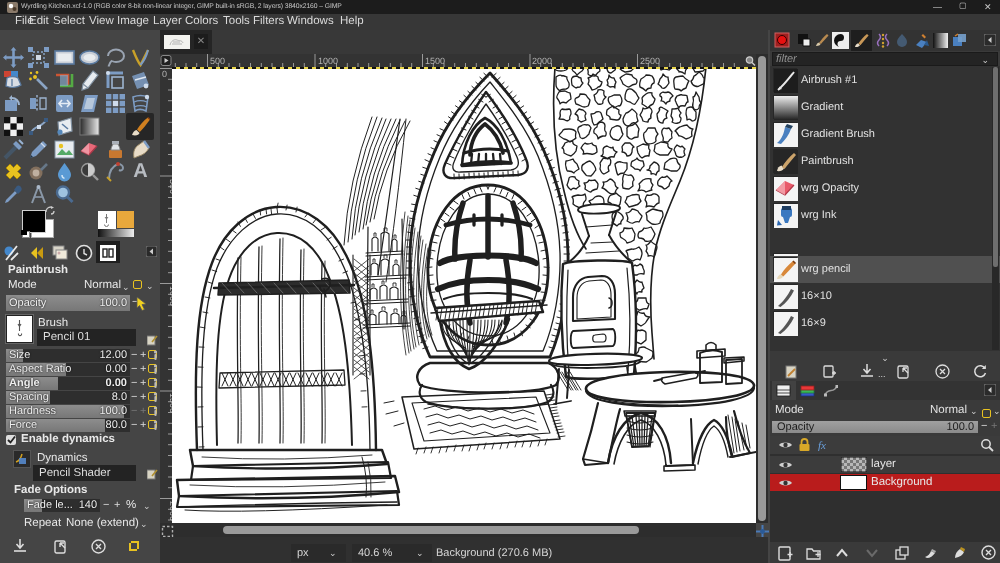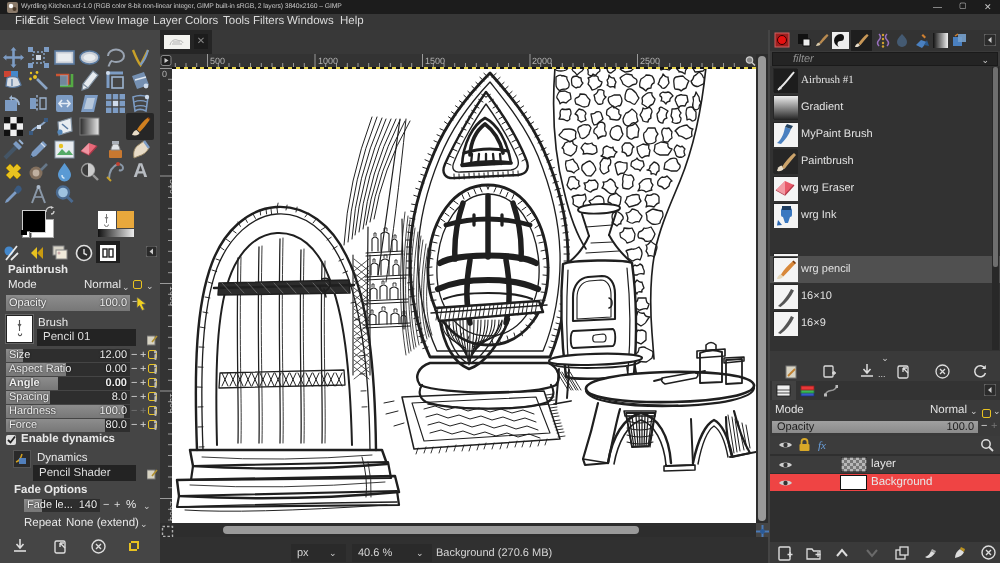--- a/index.html
+++ b/index.html
@@ -1350,24 +1350,24 @@
     <svg class="abs" style="left:181px;top:2px" width="17" height="17">
         <rect x="2" y="5" width="9" height="9" fill="#4a80c0"></rect>
         <rect x="7" y="2" width="8" height="8" fill="#76a0cc" opacity=".9"></rect>
         <path d="M4 4l3-2" stroke="#d08030" stroke-width="1.5"></path>
       </svg>
     <svg class="abs" style="left:214px;top:4px" width="12" height="12" viewBox="0 0 12 12">
         <rect x="0" y="0" width="12" height="12" rx="2" fill="#2a2a2a" stroke="#777"></rect>
         <path d="M7.5 3L4 6l3.5 3z" fill="#ccc"></path>
       </svg>
 
-    <div class="abs" style="left:2px;top:22px;width:226px;height:14px;background:#242424;border:1px solid #1a1a1a;color:#909090;font-style:italic;font-size:11px;line-height:13px;"><span style="margin-left:20px;font-style:italic;">filter</span><span class="chev" style="position:absolute;right:8px;top:1px;font-style:normal;">⌄</span></div>
+    <div class="abs" style="left:2px;top:22px;width:226px;height:14px;background:#242424;border:1px solid #1a1a1a;color:#909090;font-style:italic;font-size:11px;line-height:13px;"><span style="margin-left:3px;font-style:italic;">filter</span><span class="chev" style="position:absolute;right:8px;top:1px;font-style:normal;">⌄</span></div>
 
     <div class="abs" style="left:0;top:36px;width:230px;height:285px;background:#323232;"></div>
-    <div class="rrow" style="top:37px;font-family:Liberation Serif, serif;">
+    <div class="rrow" style="top:37px;">
         <span class="ic"><svg width="24" height="24">
             <rect width="24" height="24" fill="#1d1d1d"></rect>
             <path d="M4 21C10 16 16 8 20 3" stroke="#e8e8e8" stroke-width="2" fill="none"></path>
             <path d="M4 21l4-1-2.5-2.5z" fill="#e8e8e8"></path>
           </svg></span>
         <span class="tx">Airbrush #1</span>
       </div>
       <div class="rrow" style="top:64px;">
         <span class="ic"><svg width="24" height="24">
             <defs>
@@ -1379,38 +1379,38 @@
             <rect width="24" height="24" fill="url(#gl)"></rect>
           </svg></span>
         <span class="tx">Gradient</span>
       </div>
       <div class="rrow" style="top:91px;">
         <span class="ic"><svg width="24" height="24">
             <rect width="24" height="24" fill="#f4f4f4"></rect>
             <path d="M3 20C8 16 10 10 11 4l6 2c-2 6-6 11-10 15z" fill="#4a80c0"></path>
             <path d="M11 4l6 2 2-3-6-2z" fill="#24425f"></path>
           </svg></span>
-        <span class="tx">MyPaint Brush</span>
+        <span class="tx">Gradient Brush</span>
       </div>
       <div class="rrow" style="top:118px;">
         <span class="ic"><svg width="24" height="24">
             <rect width="24" height="24" fill="#262626"></rect>
             <path d="M3 21c.5-3 2-5 4.5-5.5l2.5 3C9 20.5 6 21.5 3 21z" fill="#e8dcc8"></path>
             <path d="M8 17C11 12 15 7 20 3l2 2c-4 5-8 9-11.5 14z" fill="#caa26a"></path>
           </svg></span>
         <span class="tx">Paintbrush</span>
       </div>
       <div class="rrow" style="top:145px;">
         <span class="ic"><svg width="24" height="24">
             <rect width="24" height="24" fill="#f4f4f4"></rect>
             <path d="M2 13l9-9 9 4-9 10z" fill="#e85a6a"></path>
             <path d="M2 13l9 5 9-10" fill="none" stroke="#b03848" stroke-width="1.2"></path>
             <path d="M11 4L2 13l9 5" fill="#f4aab2" opacity=".8"></path>
           </svg></span>
-        <span class="tx">wrg Eraser</span>
+        <span class="tx">wrg Opacity</span>
       </div>
       <div class="rrow" style="top:172px;">
         <span class="ic"><svg width="24" height="24">
             <rect width="24" height="24" fill="#f4f4f4"></rect>
             <rect x="7" y="4" width="11" height="9" rx="2" fill="#3a78c0"></rect>
             <rect x="8" y="2" width="9" height="4" fill="#1d3c60"></rect>
             <path d="M9 13h7l-2 6h-3z" fill="#3a78c0"></path>
             <path d="M4 16l4 5-5 .5z" fill="#2a66b0"></path>
           </svg></span>
         <span class="tx">wrg Ink</span>
@@ -1550,21 +1550,21 @@
           <pattern id="chk" width="6" height="6" patternUnits="userSpaceOnUse">
             <rect width="3" height="3" fill="#777"></rect>
             <rect x="3" y="3" width="3" height="3" fill="#777"></rect>
             <rect x="3" width="3" height="3" fill="#b8b8b8"></rect>
             <rect y="3" width="3" height="3" fill="#b8b8b8"></rect>
           </pattern>
           <rect width="26" height="15" fill="url(#chk)" stroke="#111"></rect>
         </svg>
       <span class="abs" style="left:101px;top:2px;font-size:11.5px;color:#e6e6e6;">layer</span>
     </div>
-    <div class="abs" style="left:0;top:444px;width:230px;height:17px;background:#ef4444;">
+    <div class="abs" style="left:0;top:444px;width:230px;height:17px;background:#b91c1c;">
       <svg class="abs" style="left:8px;top:4px" width="15" height="10" viewBox="0 0 15 10">
           <path d="M1 5C3.5 1.8 11.5 1.8 14 5 11.5 8.2 3.5 8.2 1 5z" fill="#cfcfcf"></path>
           <circle cx="7.5" cy="5" r="2.2" fill="#333"></circle>
         </svg>
       <div class="abs" style="left:70px;top:1px;width:27px;height:15px;background:#fff;border:1px solid #111;"></div>
       <span class="abs" style="left:101px;top:2px;font-size:11.5px;color:#e6e6e6;">Background</span>
     </div>
 
     <div class="abs" style="left:0;top:512px;width:230px;height:21px;background:#3a3a3a;">
       <svg class="abs" style="left:8px;top:3px" width="16" height="16" viewBox="0 0 16 16">

